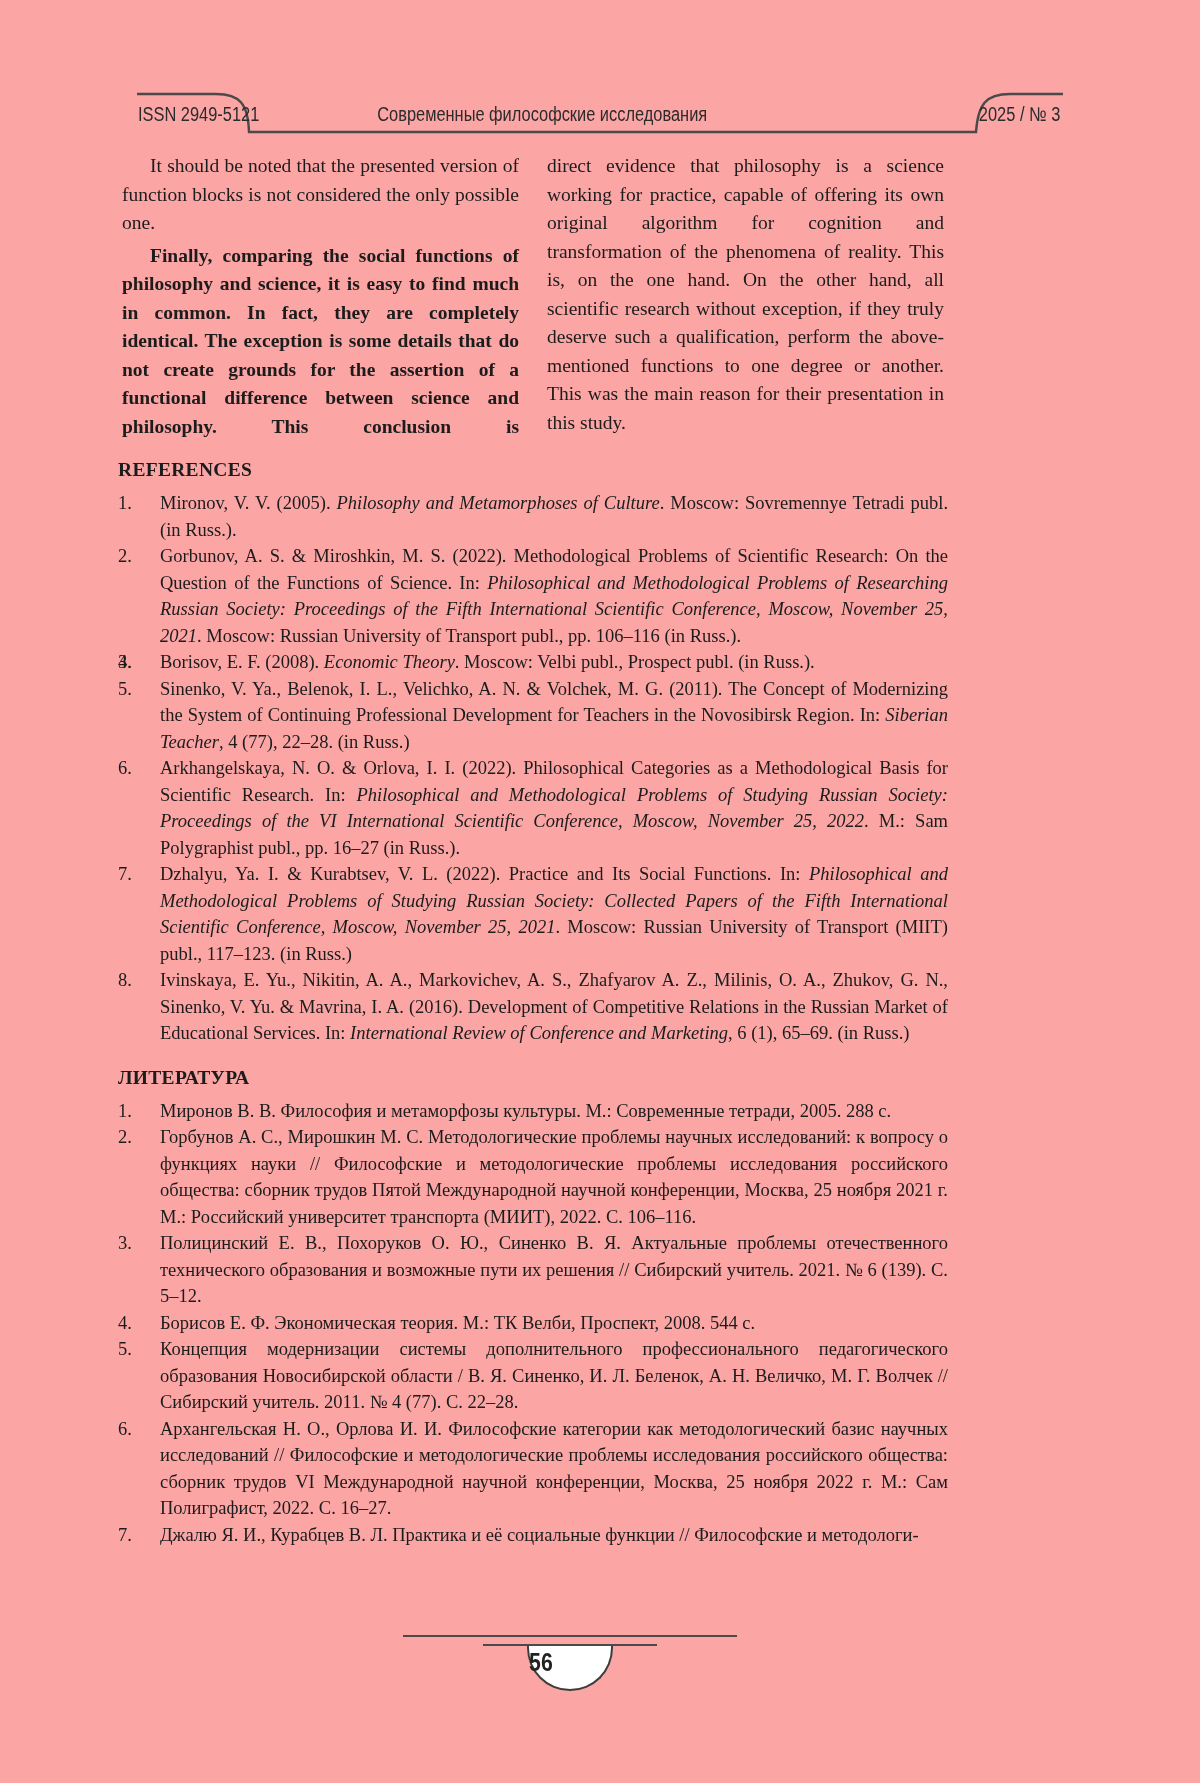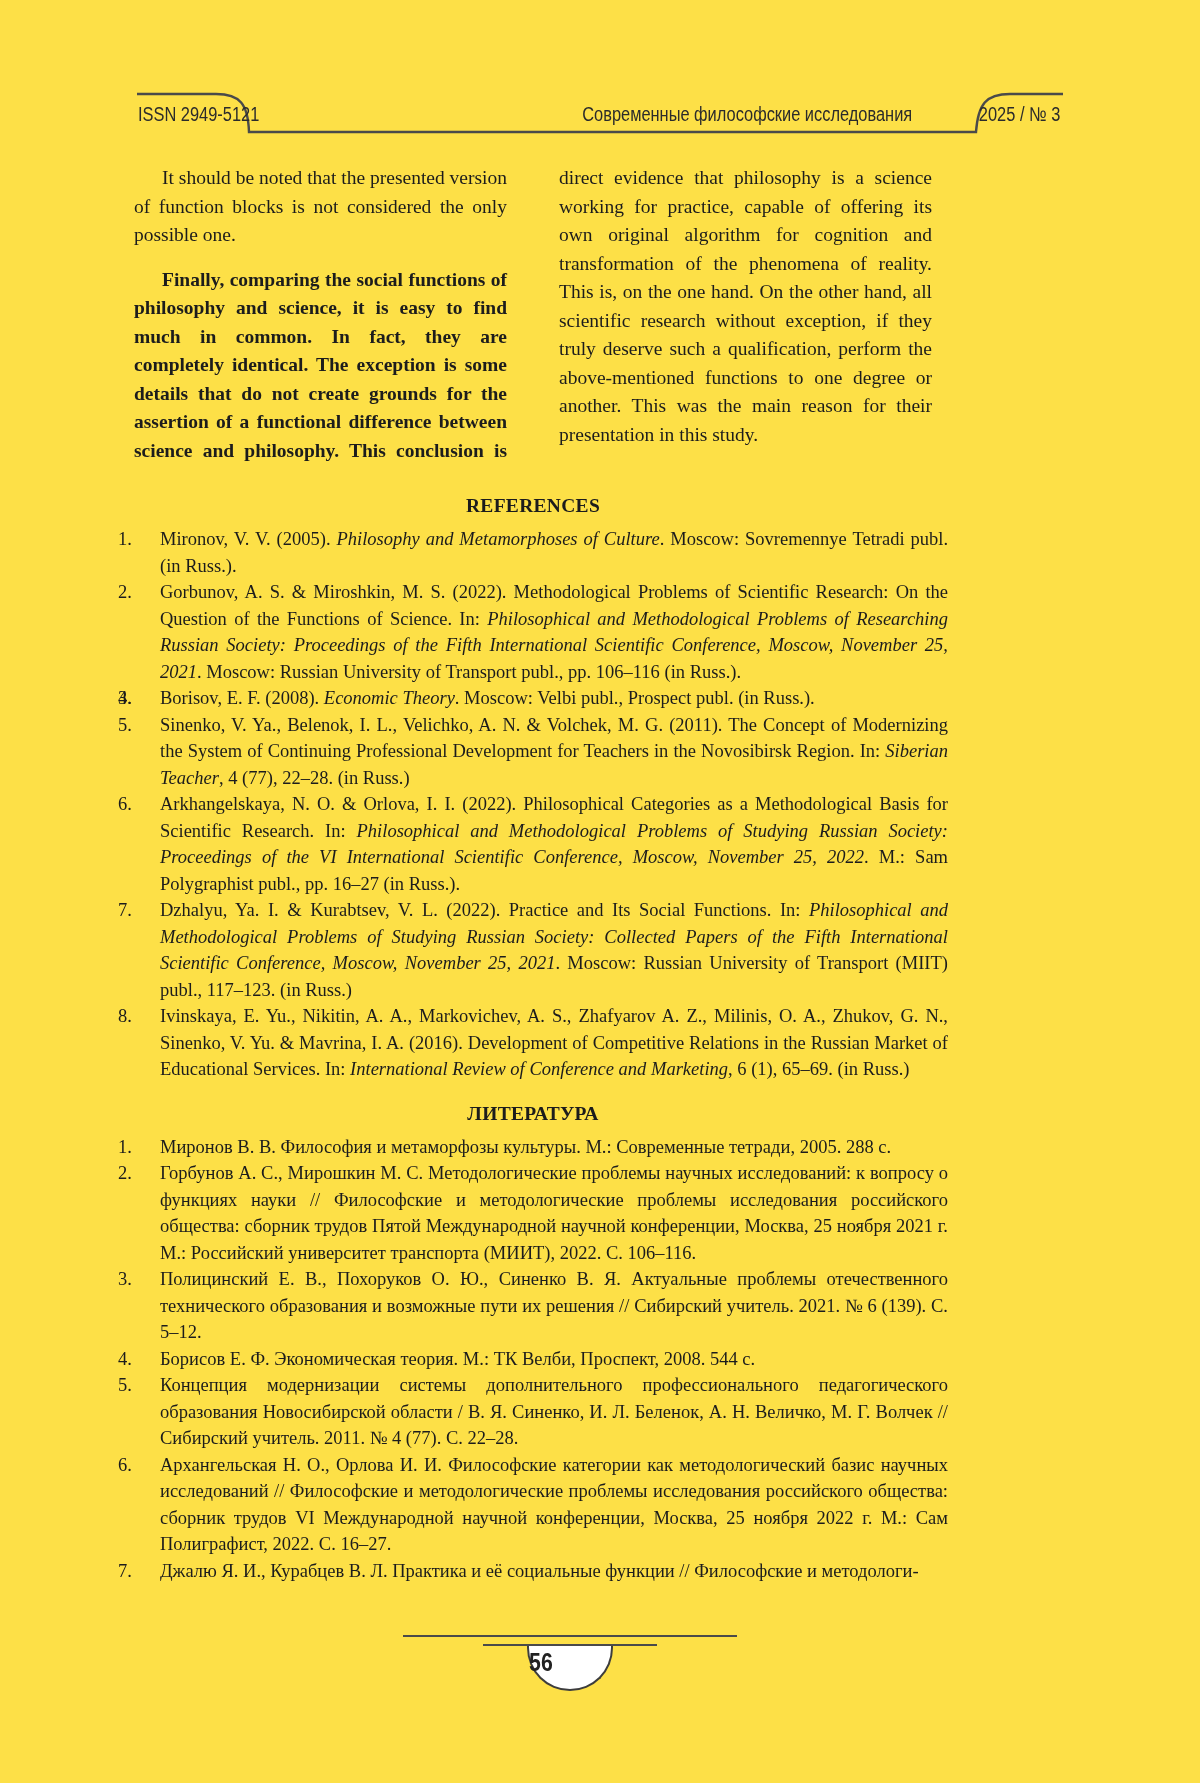--- a/index.html
+++ b/index.html
@@ -1,51 +1,51 @@
 <!DOCTYPE html>
 <html><head>
 <meta charset="utf-8">
 <style>
   html,body { margin:0; padding:0; background:#e8e8e8; }
   .page {
     position:relative;
     width:1200px; height:1783px;
     margin:0 auto;
-    background:#fde047;
+    background:#fca5a5;
     font-family:"Liberation Serif", serif;
     color:#1c1c1c;
     overflow:hidden;
   }
 
   
   .page-header { position:absolute; top:85px; left:0; width:1200px; height:60px; }
   .page-header svg { position:absolute; top:0; left:0; }
   .hdr-text {
     position:absolute; top:18px;
     font-family:"Liberation Sans", sans-serif;
     font-size:20px; color:#2b2b2b; white-space:nowrap;
   }
   .hdr-issn  { left:138px; transform:scaleX(.82); transform-origin:left center; }
-  .hdr-title { left:137px; width:811px; text-align:right; }
+  .hdr-title { left:137px; width:811px; text-align:center; }
   .hdr-title span { display:inline-block; transform:scaleX(.82); transform-origin:center; }
   .hdr-issue { right:140px; transform:scaleX(.82); transform-origin:right center; }
 
   
   main { position:absolute; top:148px; left:118px; width:830px; }
 
   .two-col { display:flex; gap:20px; }
   .col { width:405px; font-size:19.5px; line-height:28.5px; text-align:justify; }
-  .col p { margin:16px; }
+  .col p { margin:4px; }
   .col p.indent { text-indent:28px; }
   .col p.cont { text-align-last:justify;font-weight:bold; }
 
   h2.section-heading {
     margin:14px 0 9px 0;
     font-size:19.5px; font-weight:bold;
-    text-align:center; letter-spacing:.3px;
+    letter-spacing:.3px;
   }
   h2.lit-heading { margin-top:20px; }
 
   ol.ref-list {
     list-style:none; margin:0; padding:0;
     font-size:18.5px; line-height:26.5px; text-align:justify;
   }
   ol.ref-list li { position:relative; padding-left:42px; }
   ol.ref-list .num { position:absolute; left:0; top:0; }
 

